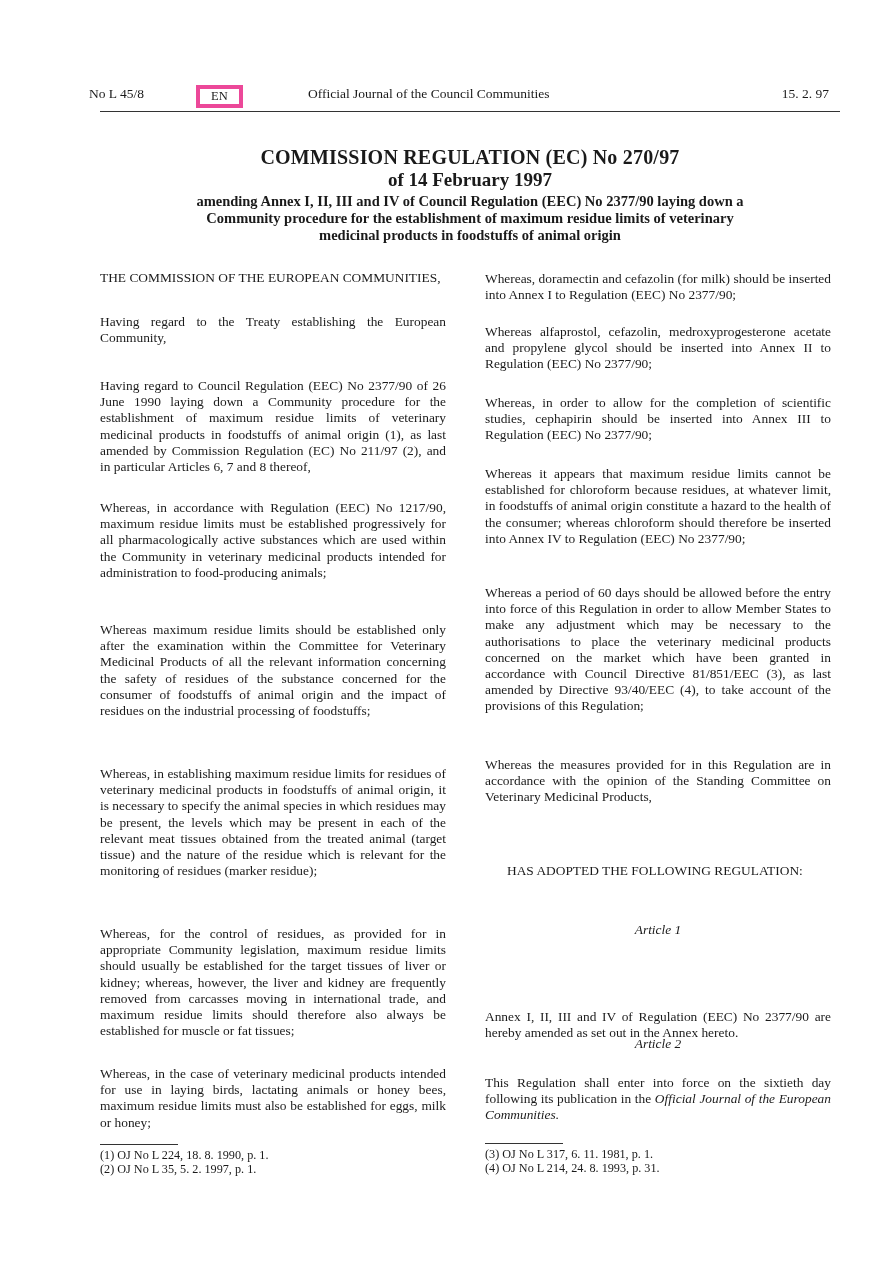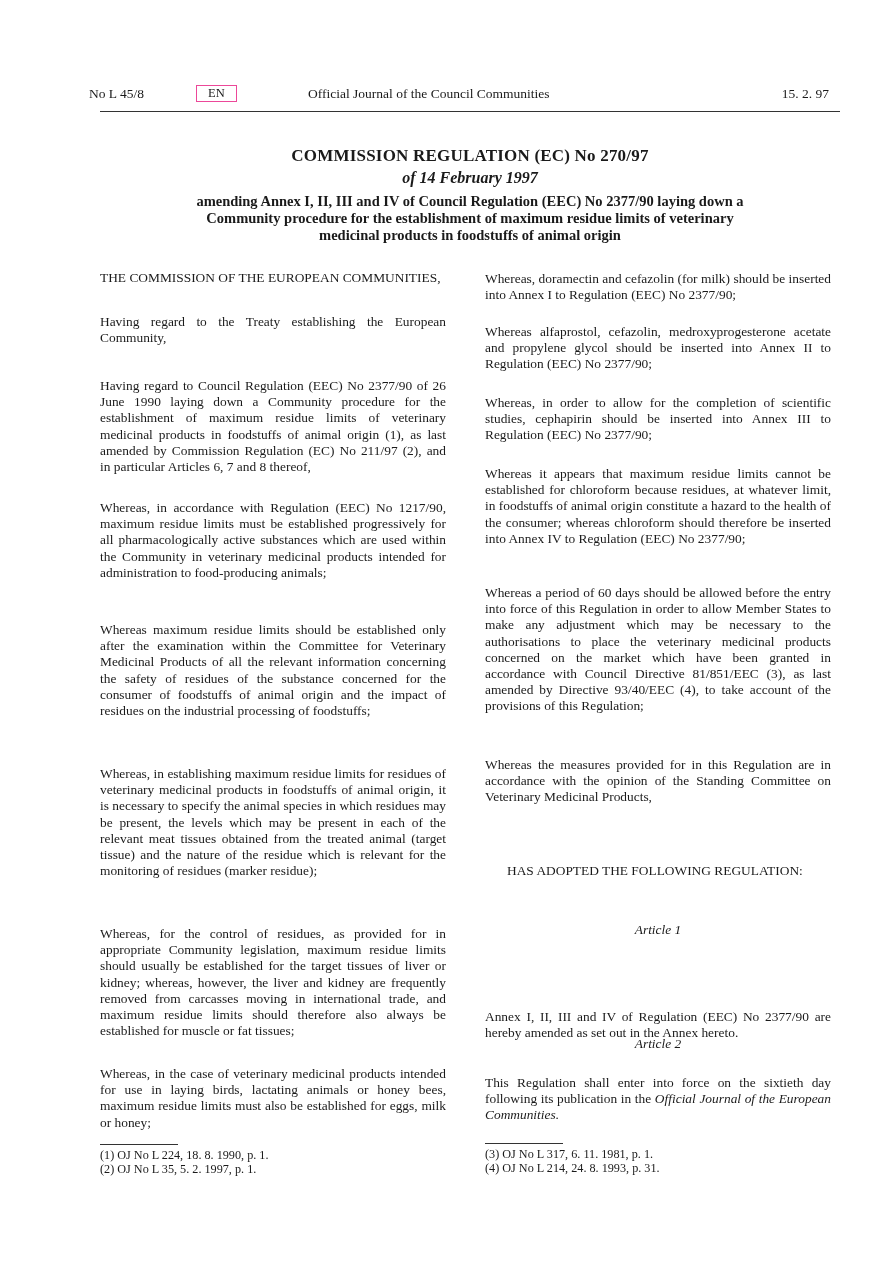--- a/index.html
+++ b/index.html
@@ -3,27 +3,27 @@
   <meta charset="utf-8">
   <style>
     html, body { margin: 0; padding: 0; background: #ffffff; }
     body {
       width: 890px; height: 1262px; position: relative; overflow: hidden;
       font-family: "Liberation Serif", "DejaVu Serif", serif;
       color: #1a1a1a;
     }
     .hdr { position: absolute; top: 86px; left: 89px; width: 740px; height: 20px; font-size: 13.5px; }
     .hdr .num { position: absolute; left: 0; top: 0; }
-    .hdr .lang { position: absolute; left: 107px; top: -1px; border: 1px solid #ec4899; padding: 0 11px; line-height: 15px; font-size: 12.5px; }
+    .hdr .lang { position: absolute; left: 107px; top: -1px; border: 4px solid #ec4899; padding: 0 11px; line-height: 15px; font-size: 12.5px; }
     .hdr .title { position: absolute; left: 219px; top: 0; }
     .hdr .date { position: absolute; right: 0; top: 0; }
     .rule { position: absolute; top: 111px; left: 100px; width: 740px; height: 0; border-top: 1.5px solid #333; }
     .doc-title { position: absolute; left: 100px; width: 740px; text-align: center; font-weight: bold; }
-    .t1 { top: 146px; font-size: 17px; letter-spacing: 0.2px; }
-    .t2 { top: 169px; font-size: 16px; font-style: italic; }
+    .t1 { top: 146px; font-size: 20px; letter-spacing: 0.2px; }
+    .t2 { top: 169px; font-size: 19px; }
     .t3 { top: 193px; font-size: 14.5px; line-height: 17px; }
     .col { position: absolute; width: 346px; font-size: 13.4px; line-height: 16.2px; text-align: justify; }
     .col p { margin: 0; position: absolute; left: 0; width: 346px; }
     .left { left: 100px; top: 0; }
     .right { left: 485px; top: 0; }
     .center { text-align: center; }
     .italic { font-style: italic; }
     .fnrule { position: absolute; width: 78px; border-top: 1px solid #333; }
     .fn { position: absolute; font-size: 12.2px; line-height: 14px; }
   </style>

